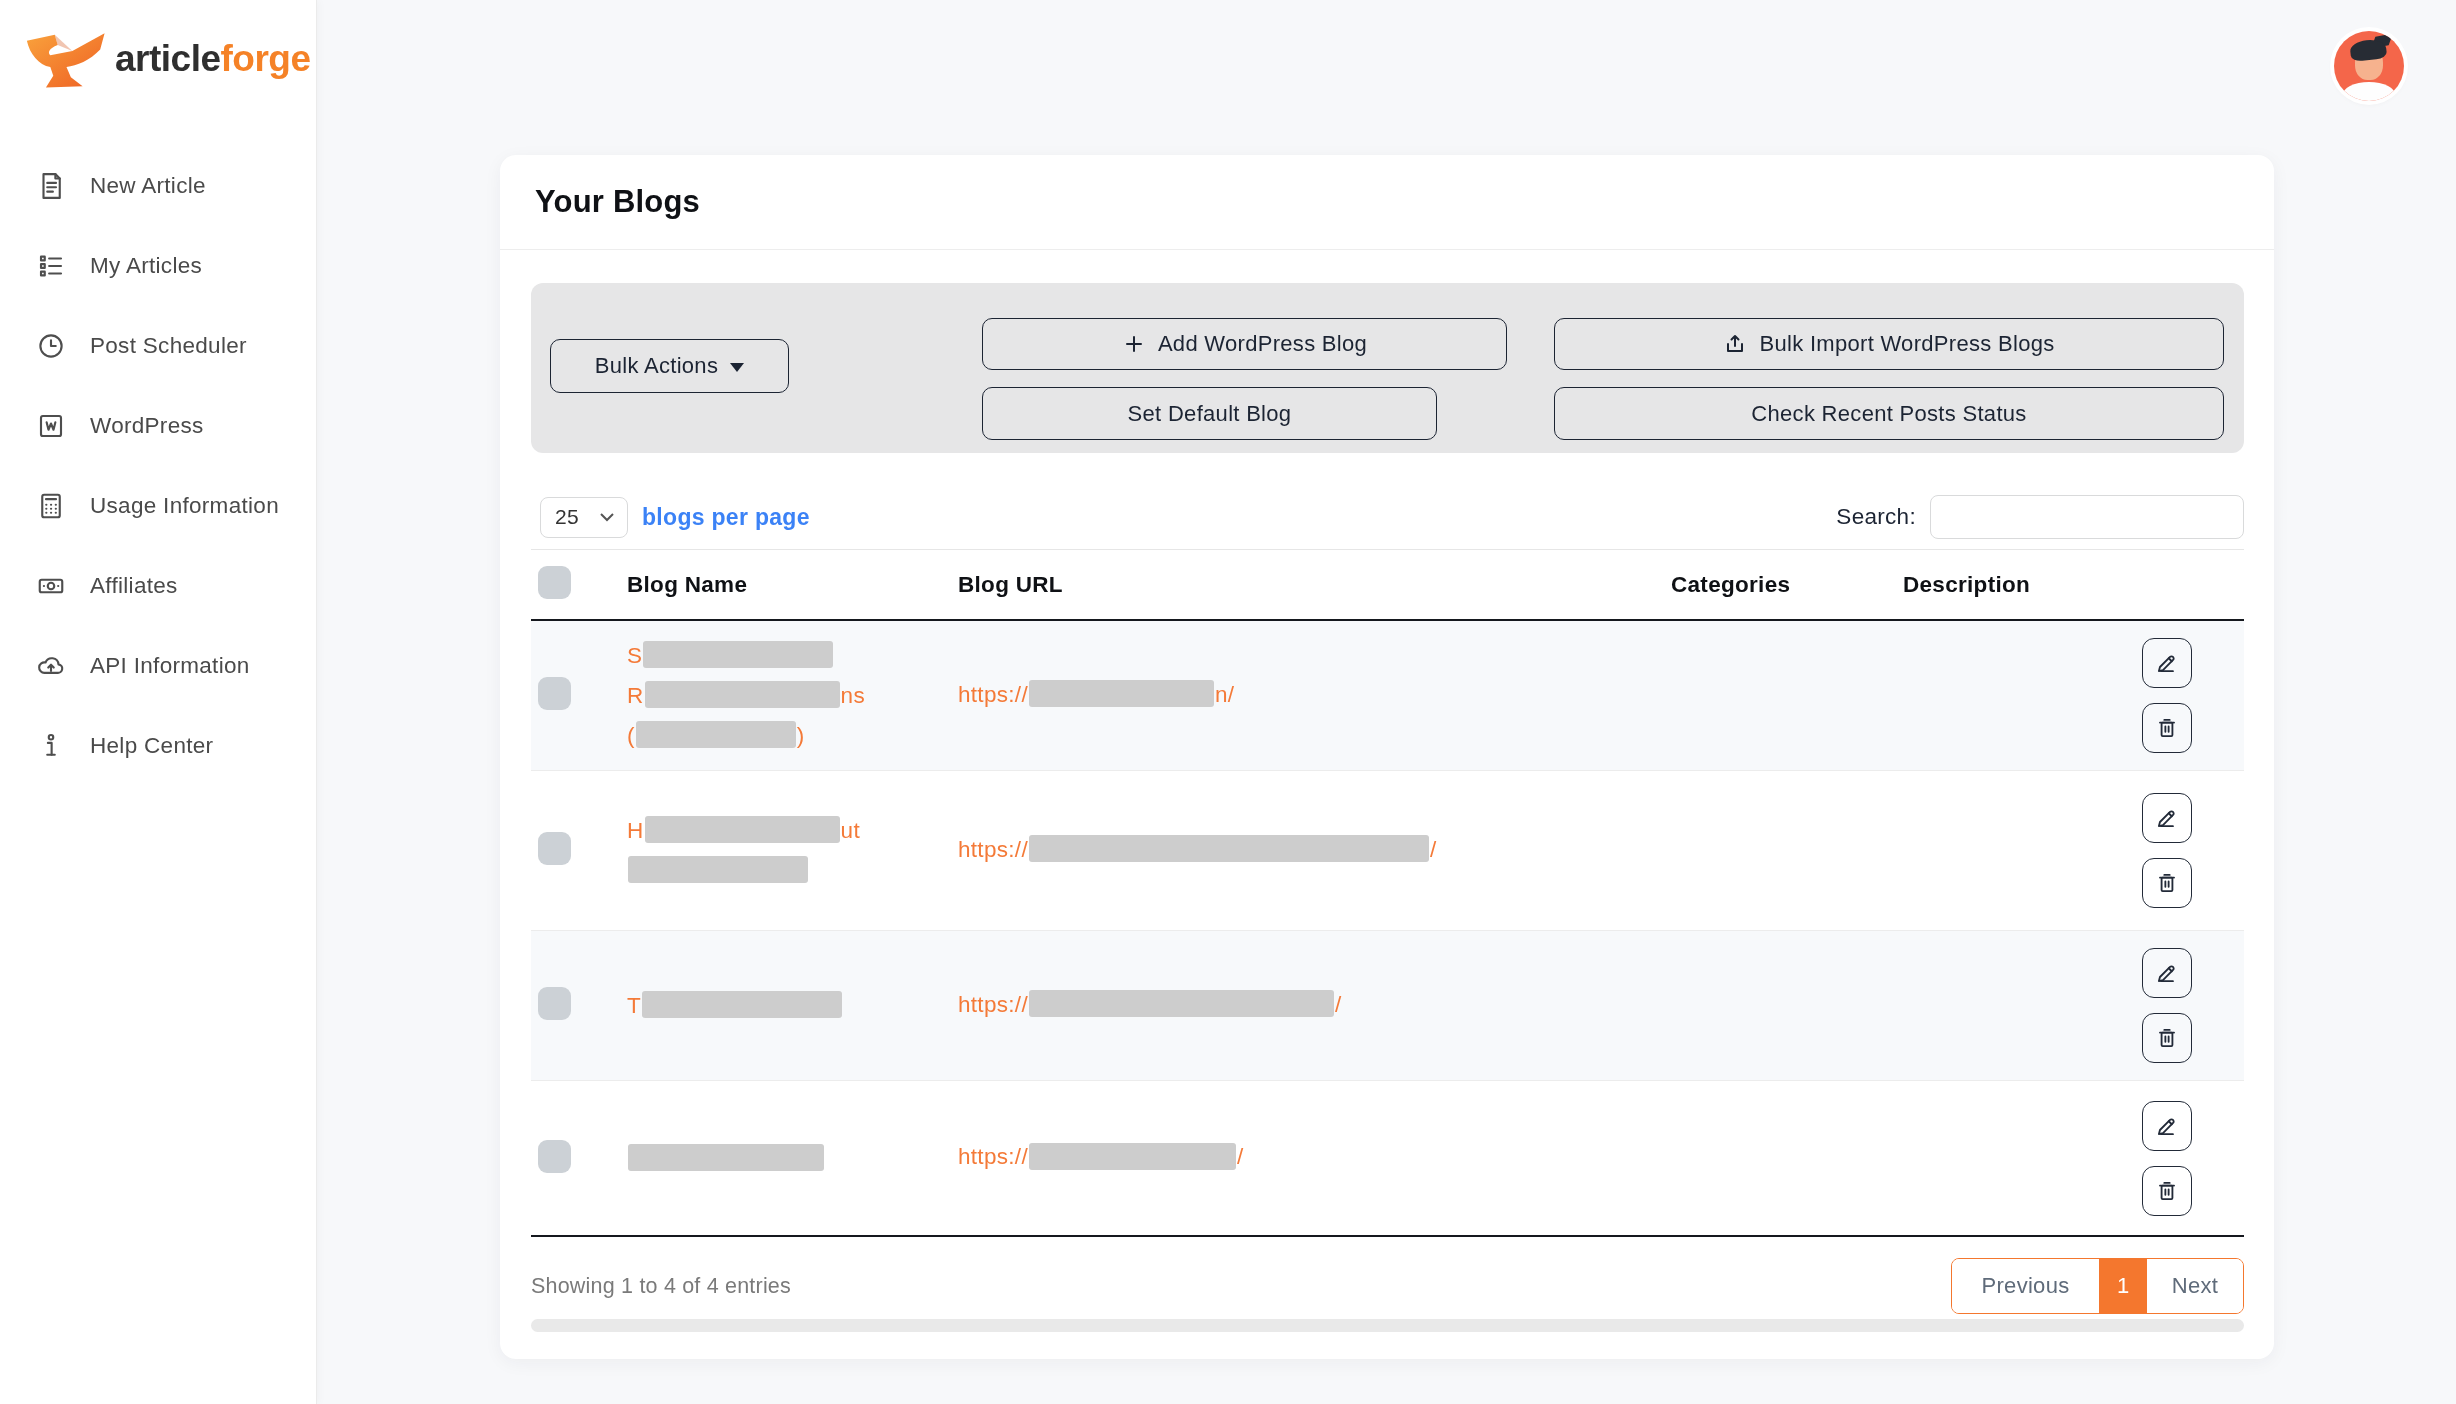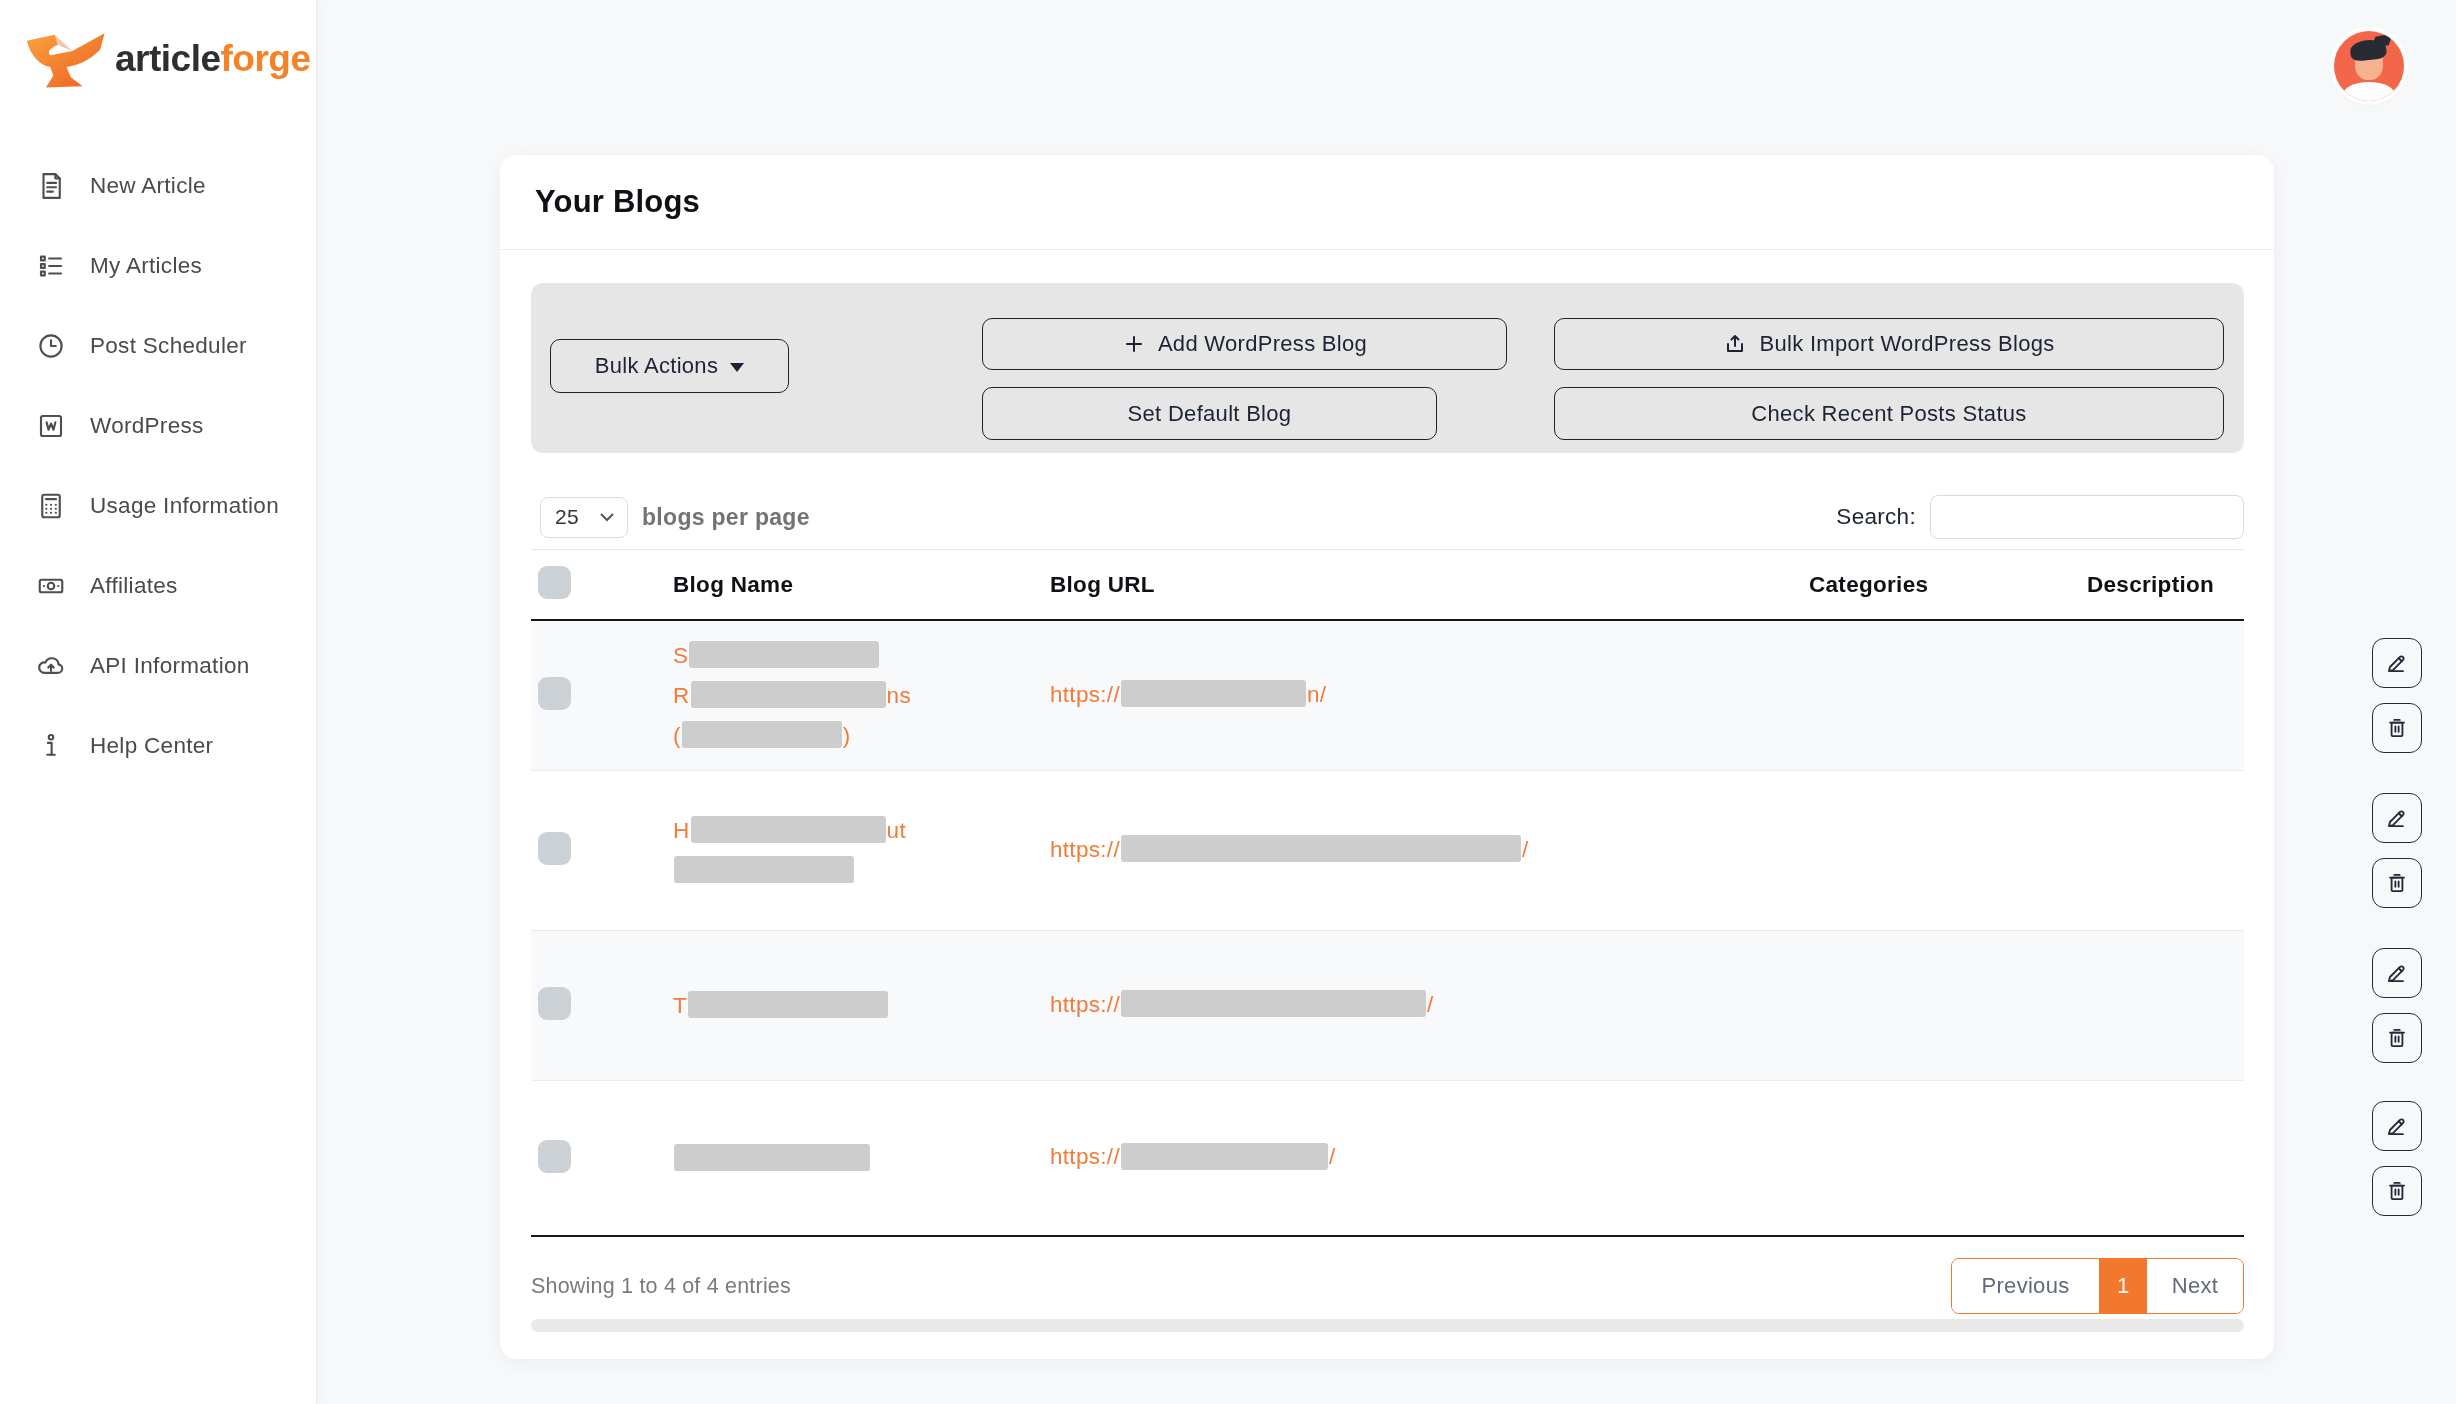--- a/index.html
+++ b/index.html
@@ -64,32 +64,32 @@
   .btn svg { stroke:#1c2433; fill:none; stroke-width:2; stroke-linecap:round; stroke-linejoin:round; }
 
   
   .controls-row { margin-top:42px; height:44px; display:flex; align-items:center; }
   .per-page {
     width:88px; height:41px; border:1px solid #d9dadb; border-radius:8px; background:#fff;
     display:flex; align-items:center; justify-content:space-between; padding:0 12px 0 14px;
     font-size:21px; color:#333; cursor:pointer; margin-left:9px;
   }
   .per-page svg { stroke:#555; fill:none; stroke-width:2; }
-  .per-page-label { margin-left:14px; font-size:23px; font-weight:700; color:#737373; }
+  .per-page-label { margin-left:14px; font-size:23px; font-weight:700; color:#3b82f6; }
   .search-wrap { margin-left:auto; display:flex; align-items:center; gap:14px; }
   .search-label { font-size:22.5px; color:#1c2433; }
   .search-input {
     width:314px; height:44px; border:1px solid #d9dadb; border-radius:8px; background:#fff;
     font-family:inherit; font-size:21px; padding:0 12px; outline:none; color:#333;
   }
 
   
   .table { margin-top:10px; }
   .trow, .thead {
-    display:grid; grid-template-columns:96px 331px 713px 232px 239px 94px; align-items:center;gap:46px;
+    display:grid; grid-template-columns:96px 331px 713px 232px 239px 94px; align-items:center;
   }
   .thead { height:72px; border-top:1px solid #e6e6e6; border-bottom:2px solid #15181e; }
   .th { font-size:22.5px; font-weight:700; color:#0f1115; }
   .checkbox { display:inline-block; width:33px; height:33px; border-radius:9px; background:#ccd1d6; cursor:pointer; margin-left:7px; }
   .trow { border-bottom:1px solid #ececec; }
   .trow.stripe { background:#f7f9fb; }
   .trow.h150 { height:150px; } .trow.h160 { height:160px; } .trow.h156 { height:156px; }
   .trow:last-of-type { border-bottom:2px solid #15181e; }
   .blog-name, .blog-url { color:#f47a38; font-size:22.5px; text-decoration:none; cursor:pointer; display:block; }
   .nline { display:block; line-height:40px; white-space:nowrap; }

